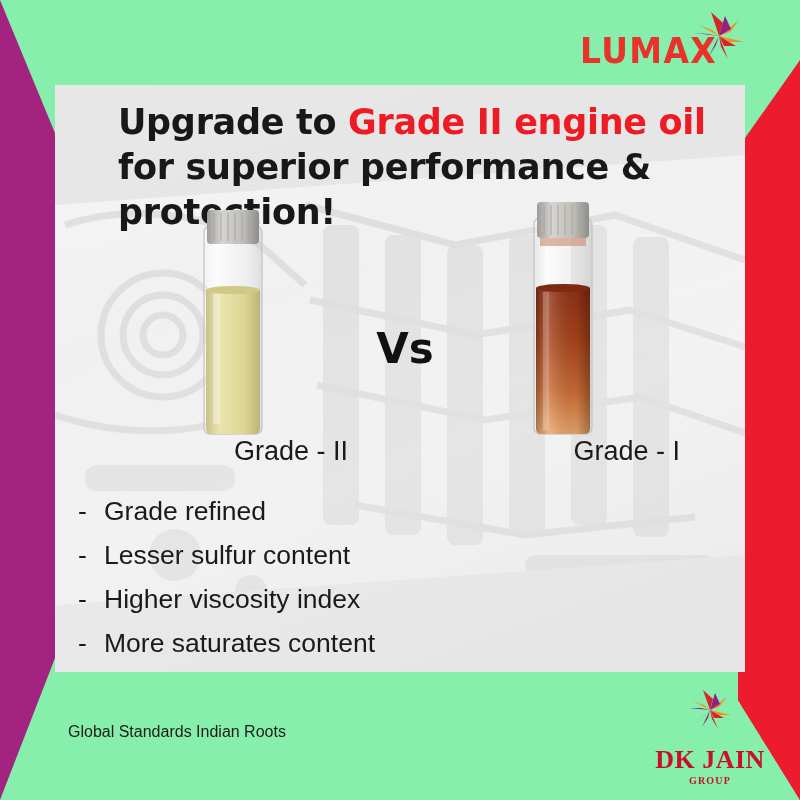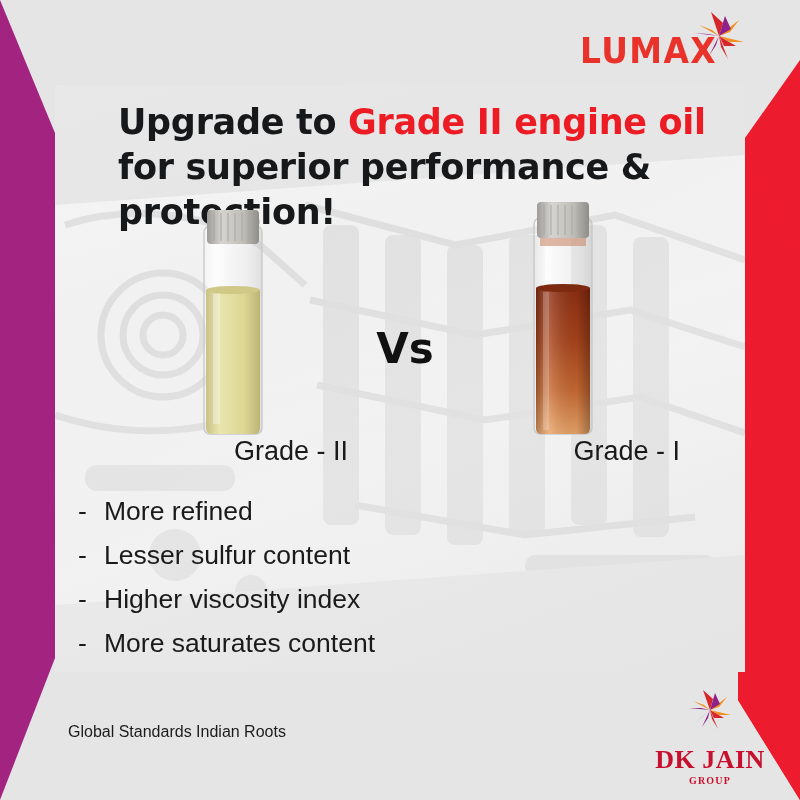--- a/index.html
+++ b/index.html
@@ -1,18 +1,18 @@
 <!DOCTYPE html>
 <html><head>
 <meta charset="utf-8">
 <style>
   html,body{margin:0;padding:0;background:#fff;}
   body{width:800px;height:800px;overflow:hidden;font-family:"Liberation Sans",sans-serif;}
 
-  #poster{position:relative;width:800px;height:800px;background:#e5e5e5;overflow:hidden;}
+  #poster{position:relative;width:800px;height:800px;background:#86efac;overflow:hidden;}
 
   
   .band{position:absolute;top:0;height:800px;}
   #band-left{left:0;width:120px;}
   #band-right{right:0;width:120px;}
   .band svg{display:block;width:100%;height:100%;}
 
   
   #panel{position:absolute;left:55px;top:85px;width:690px;height:587px;
          background:linear-gradient(160deg,#ebebeb 0%,#e6e6e6 30%,#efefef 60%,#e4e4e4 100%);
@@ -239,21 +239,21 @@
   </div>
 
   <div id="vs">Vs</div>
 
   <div class="grade-caption" id="caption-left">Grade - II</div>
   <div class="grade-caption" id="caption-right">Grade - I</div>
 
   <div id="bullets">
     <div class="bullet">
       <span class="dash">-</span>
-      <span class="btext">More refined</span>
+      <span class="btext">Grade refined</span>
     </div>
     <div class="bullet">
       <span class="dash">-</span>
       <span class="btext">Lesser sulfur content</span>
     </div>
     <div class="bullet">
       <span class="dash">-</span>
       <span class="btext">Higher viscosity index</span>
     </div>
     <div class="bullet">

